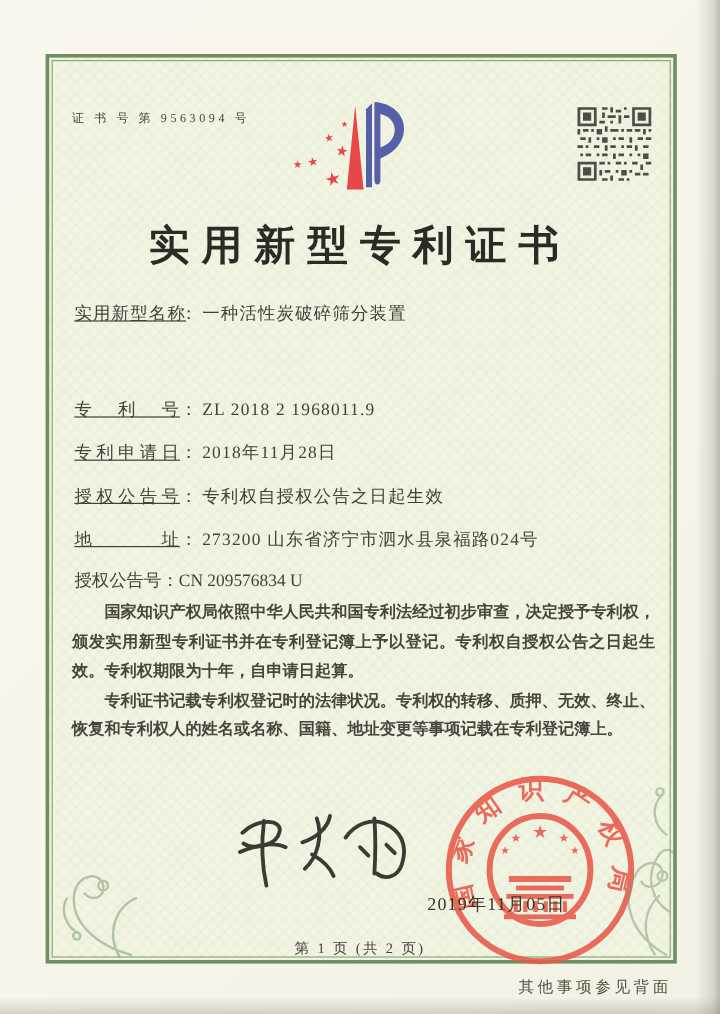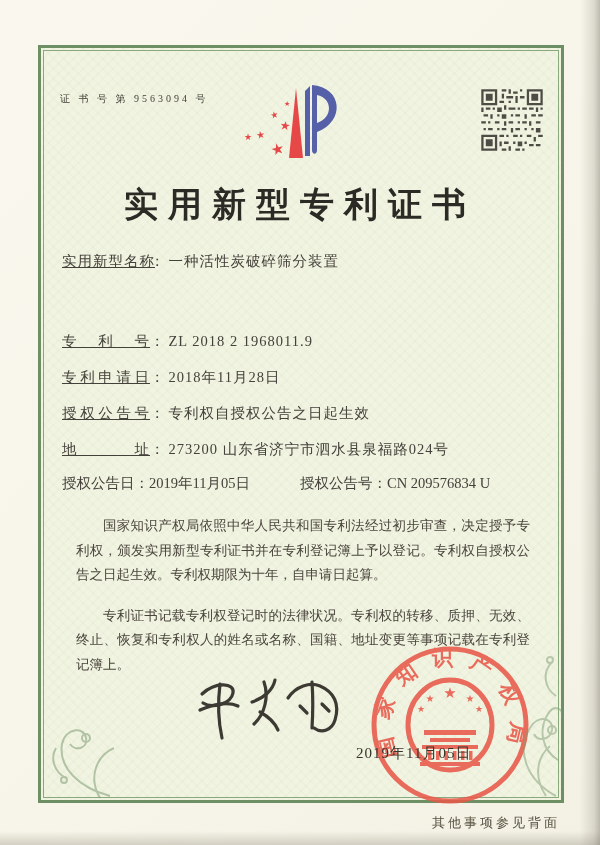--- a/index.html
+++ b/index.html
@@ -25,21 +25,21 @@
   .title{position:absolute;left:0;top:182px;width:600px;text-align:center;
     font-size:34px;font-weight:600;letter-spacing:10px;color:#2c2a24;}
   .frow{position:absolute;left:62px;width:480px;font-size:14.5px;color:#44403a;white-space:nowrap;}
   .flabel{display:inline-block;width:88px;text-align:justify;text-align-last:justify;letter-spacing:1px;vertical-align:top;text-decoration:underline;}
   .fcolon{display:inline-block;margin:0 4px 0 0;}
   .fvalue{letter-spacing:1px;}
   .grant{position:absolute;left:62px;top:474px;width:482px;font-size:14.5px;color:#44403a;display:flex;}
   .grant .g-left{flex:0 0 238px;}
   .body-text{position:absolute;left:60px;top:498px;width:486px;font-size:13.5px;line-height:24.5px;
     text-align:justify;color:#4a453c;}
-  .body-text p{margin:16px;text-indent:2em;}
+  .body-text p{margin:0;text-indent:2em;font-weight:bold;}
   .signer{position:absolute;left:64px;top:694px;font-size:16px;letter-spacing:4px;color:#3c3931;line-height:30px;}
   .signature{position:absolute;left:172px;top:668px;}
   .seal{position:absolute;left:350px;top:640px;}
   .seal-date{position:absolute;left:356px;top:744px;font-size:15px;letter-spacing:1px;color:#38342c;}
   .page-no{position:absolute;left:0;top:782px;width:600px;text-align:center;font-size:12px;letter-spacing:2px;color:#45413a;}
   .back-note{position:absolute;left:0;top:814px;width:560px;text-align:right;font-size:13px;letter-spacing:3px;color:#55503f;}
   .flourish-bl{position:absolute;left:40px;top:686px;opacity:.55;}
   .flourish-br{position:absolute;left:476px;top:600px;opacity:.5;}
 </style>
 </head>
@@ -85,21 +85,20 @@
     <span class="flabel">专利申请日</span><span class="fcolon">：</span><span class="fvalue">2018年11月28日</span>
   </div>
   <div class="frow" style="top:404px">
     <span class="flabel">授权公告号</span><span class="fcolon">：</span><span class="fvalue">专利权自授权公告之日起生效</span>
   </div>
   <div class="frow" style="top:440px">
     <span class="flabel">地址</span><span class="fcolon">：</span><span class="fvalue">273200 山东省济宁市泗水县泉福路024号</span>
   </div>
 
   <div class="grant">
-    <span class="g-left"><span>授权公告日</span><span>：</span><span>2019年11月05日</span></span>
     <span class="g-right"><span>授权公告号</span><span>：</span><span>CN 209576834 U</span></span>
   </div>
 
   <div class="body-text">
     <p>国家知识产权局依照中华人民共和国专利法经过初步审查，决定授予专利权，颁发实用新型专利证书并在专利登记簿上予以登记。专利权自授权公告之日起生效。专利权期限为十年，自申请日起算。</p>
     <p>专利证书记载专利权登记时的法律状况。专利权的转移、质押、无效、终止、恢复和专利权人的姓名或名称、国籍、地址变更等事项记载在专利登记簿上。</p>
   </div>
 
 
   <svg class="signature" width="190" height="90" viewBox="0 0 190 90">
@@ -162,17 +161,18 @@
     <g stroke="#7f9e74" stroke-width="2" fill="none">
       <path d="M80,196 C50,180 40,150 54,128 C62,114 78,118 76,130 C74,140 62,142 58,134"></path>
       <path d="M82,160 C66,150 62,130 72,114 C78,104 88,108 86,118"></path>
       <path d="M70,196 C58,178 60,158 74,146"></path>
       <path d="M80,96 C68,88 66,72 76,62"></path>
       <circle cx="76" cy="130" r="4"></circle>
       <circle cx="74" cy="60" r="3"></circle>
     </g>
   </svg>
 
+  <div class="page-no">第 1 页 (共 2 页)</div>
   <div class="back-note">其他事项参见背面</div>
 
   <div class="edge-right"></div>
   <div class="edge-bottom"></div>
 </div>
 
 </body></html>

